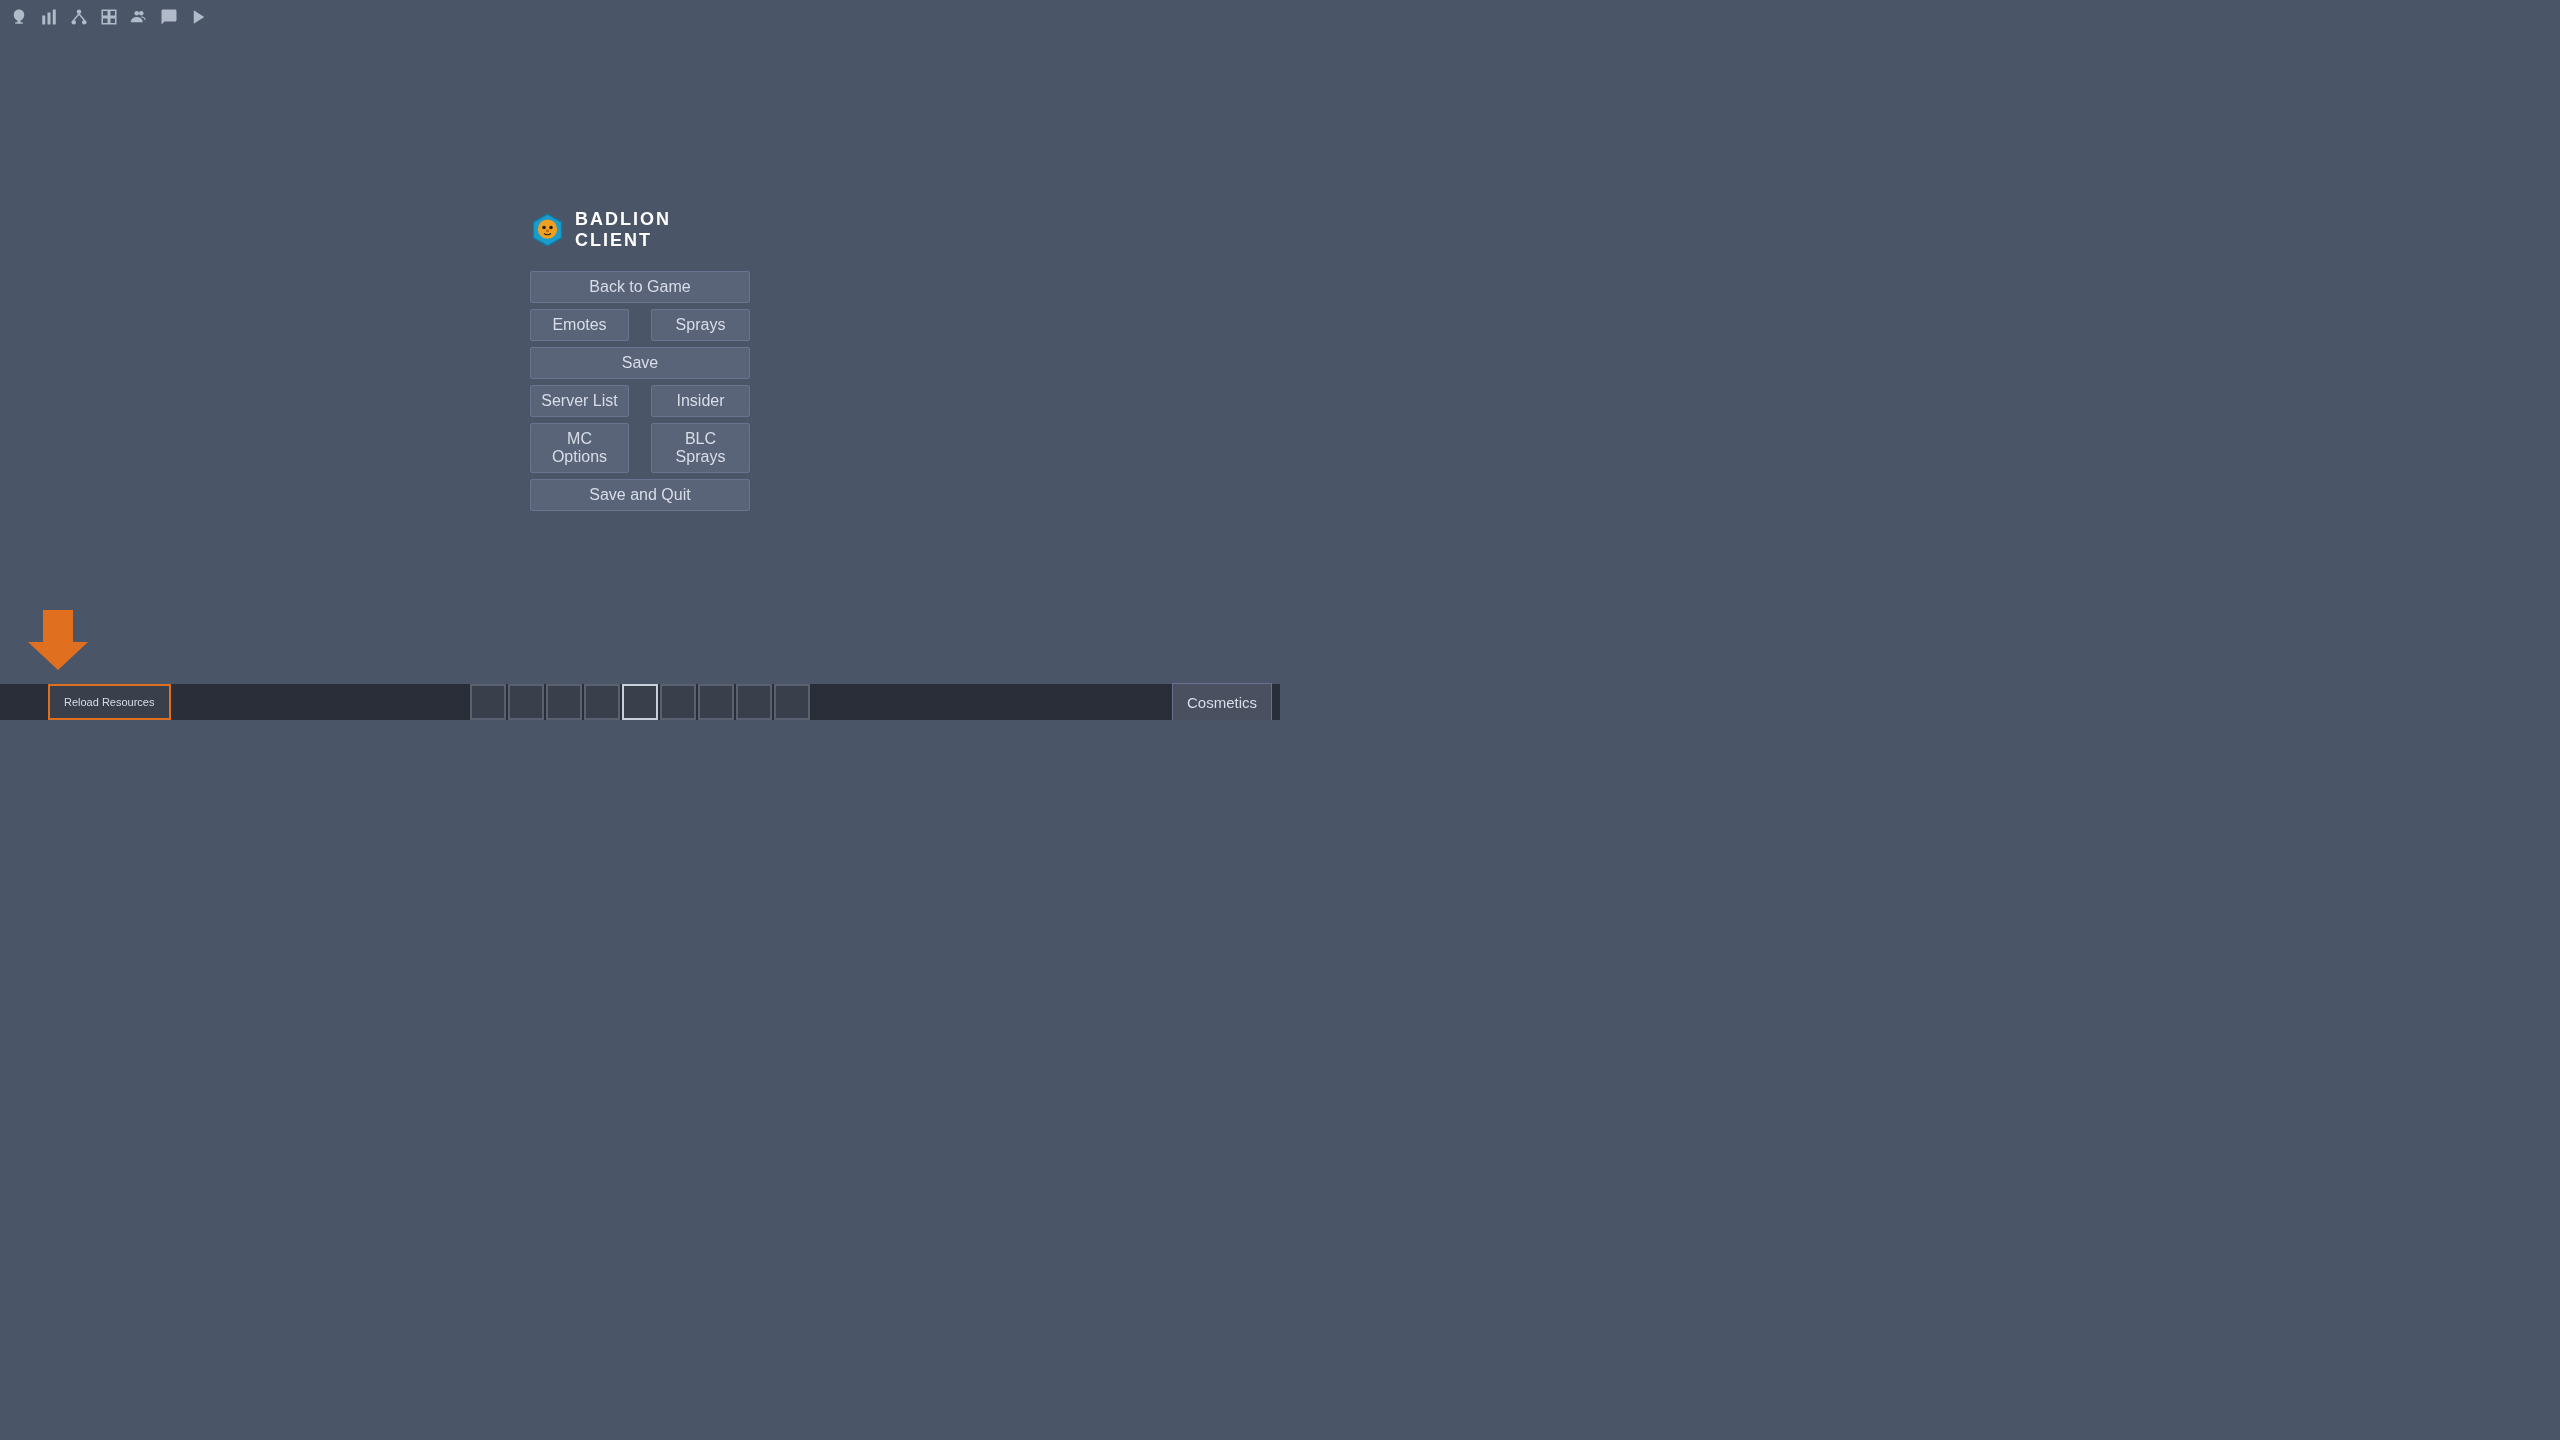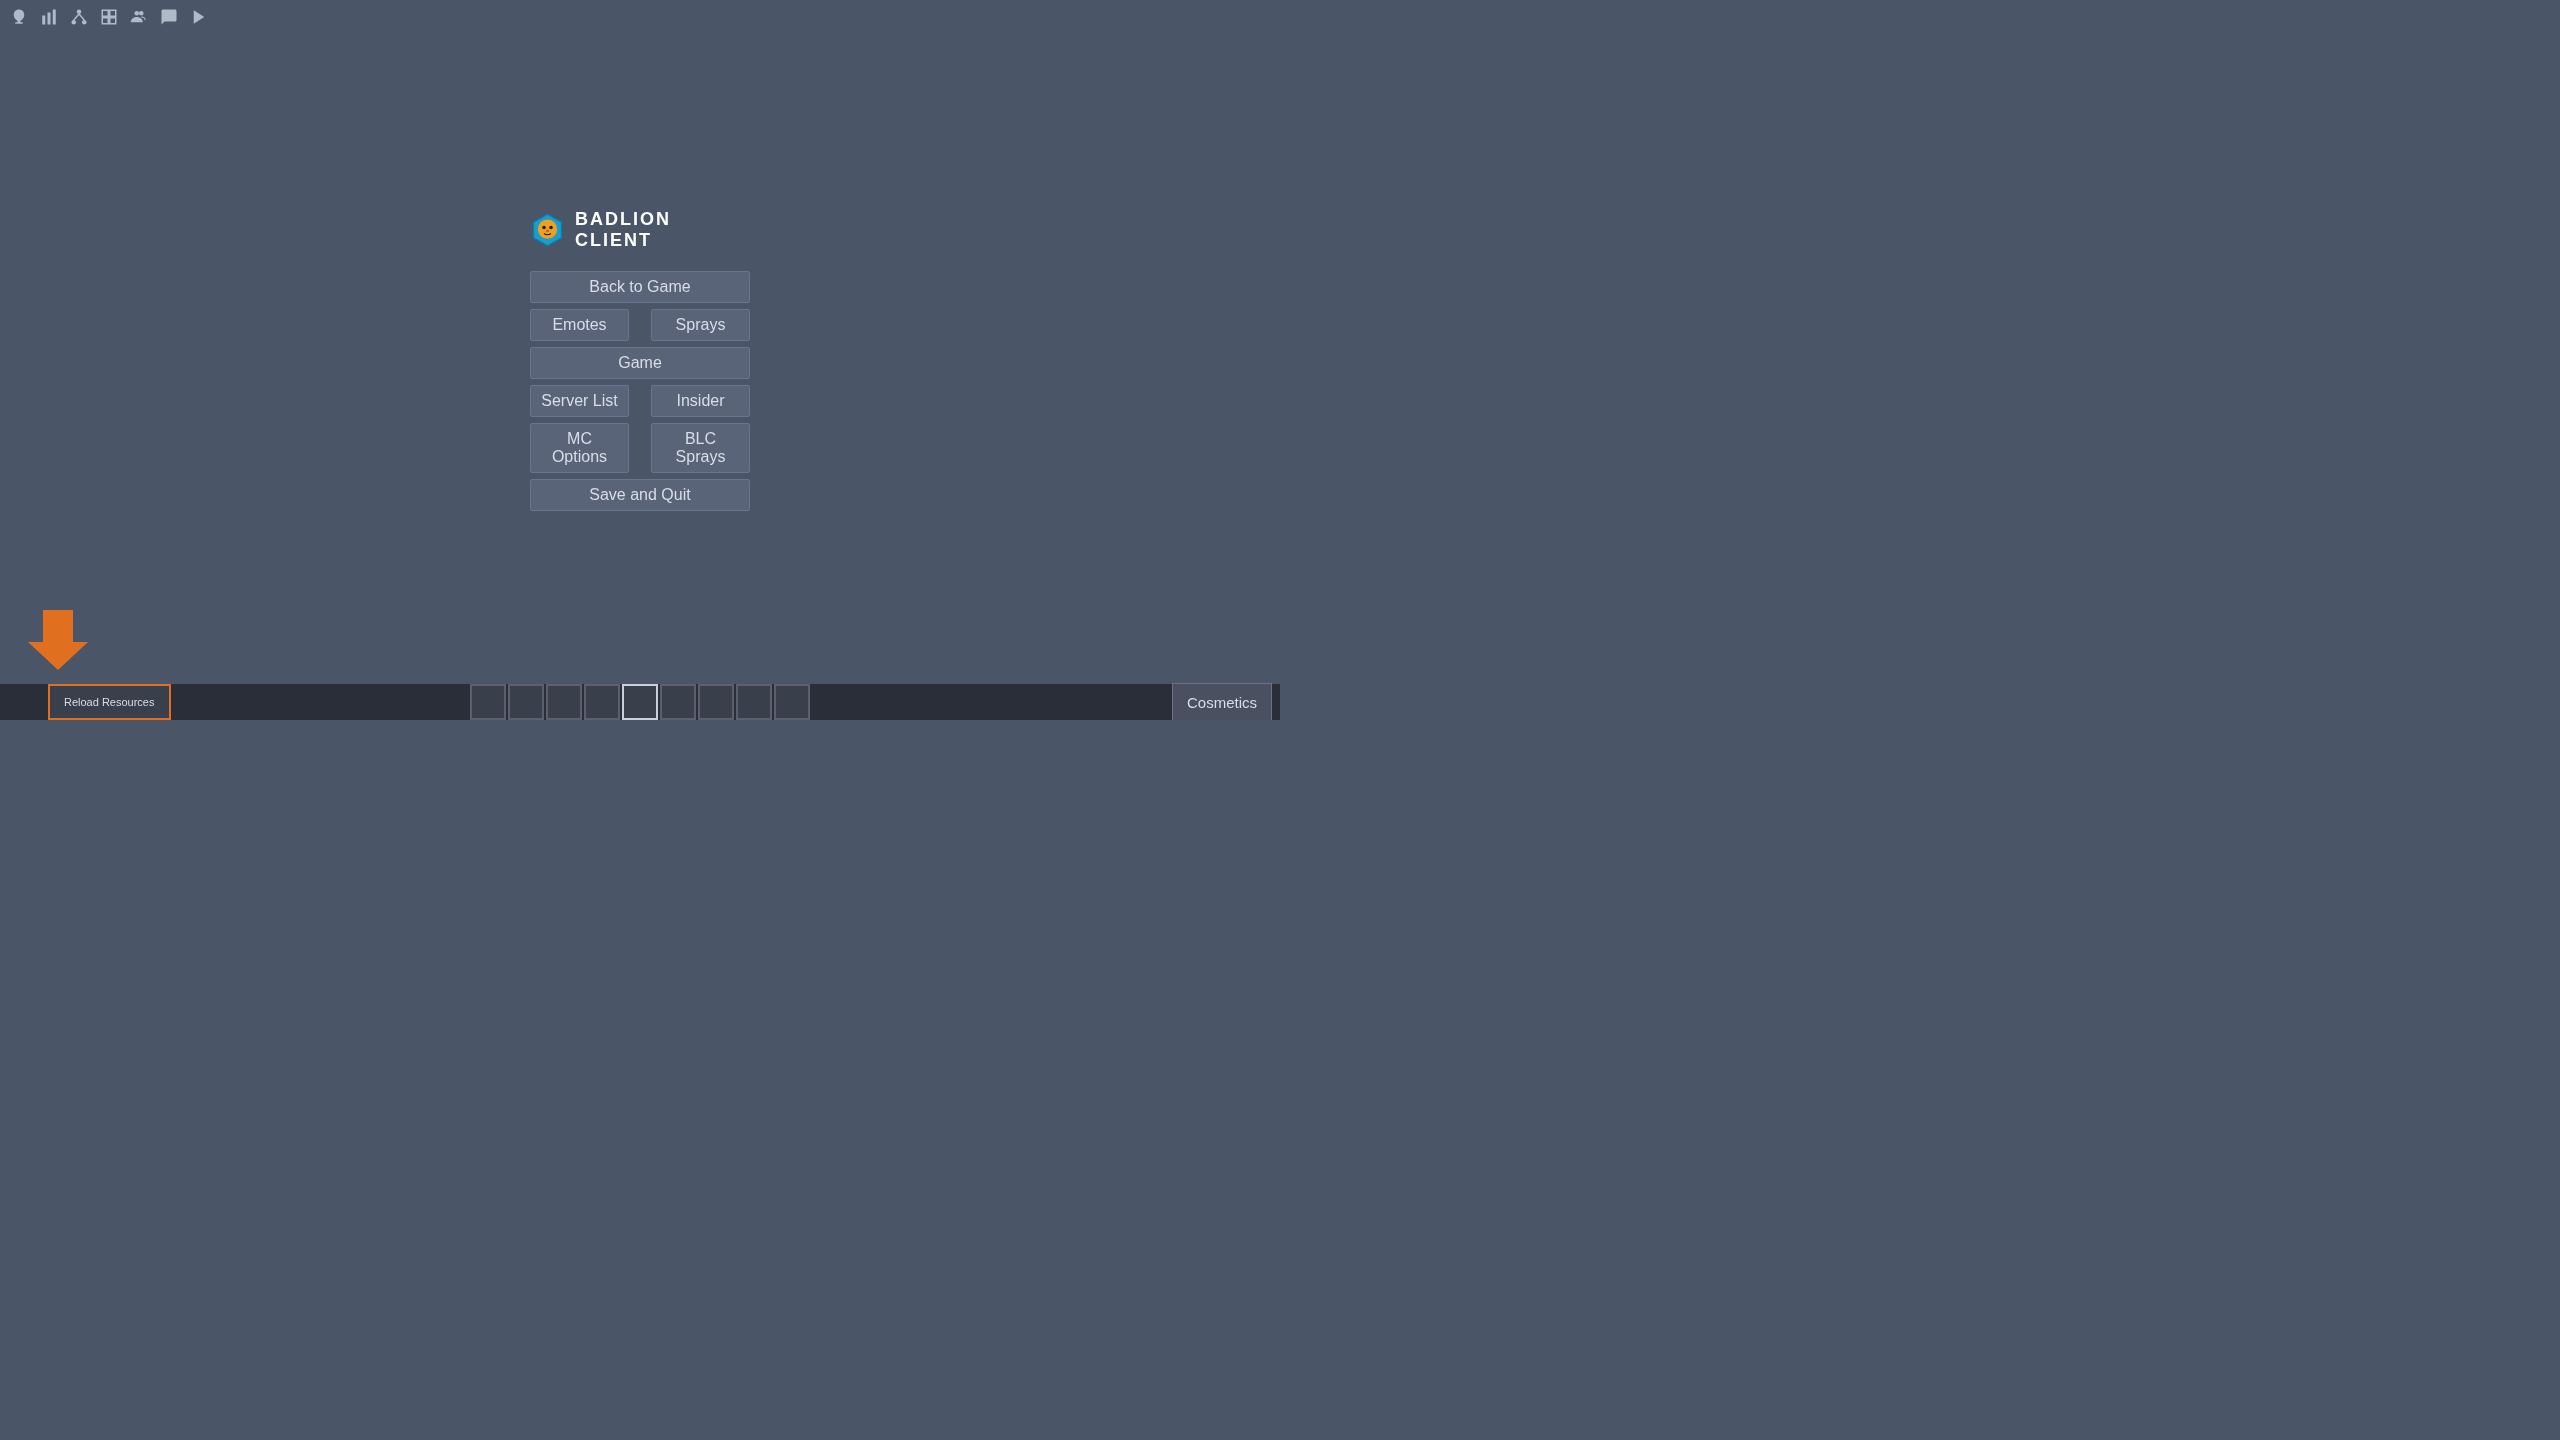--- a/index.html
+++ b/index.html
@@ -228,21 +228,21 @@
     <span class="logo-text">BADLION CLIENT</span>
   </div>
 
   <button class="menu-btn">Back to Game</button>
 
   <div class="menu-btn-row">
     <button class="menu-btn">Emotes</button>
     <button class="menu-btn">Sprays</button>
   </div>
 
-  <button class="menu-btn">Game</button>
+  <button class="menu-btn">Save</button>
 
   <div class="menu-btn-row">
     <button class="menu-btn">Server List</button>
     <button class="menu-btn">Insider</button>
   </div>
 
   <div class="menu-btn-row">
     <button class="menu-btn">MC Options</button>
     <button class="menu-btn">BLC Sprays</button>
   </div>

